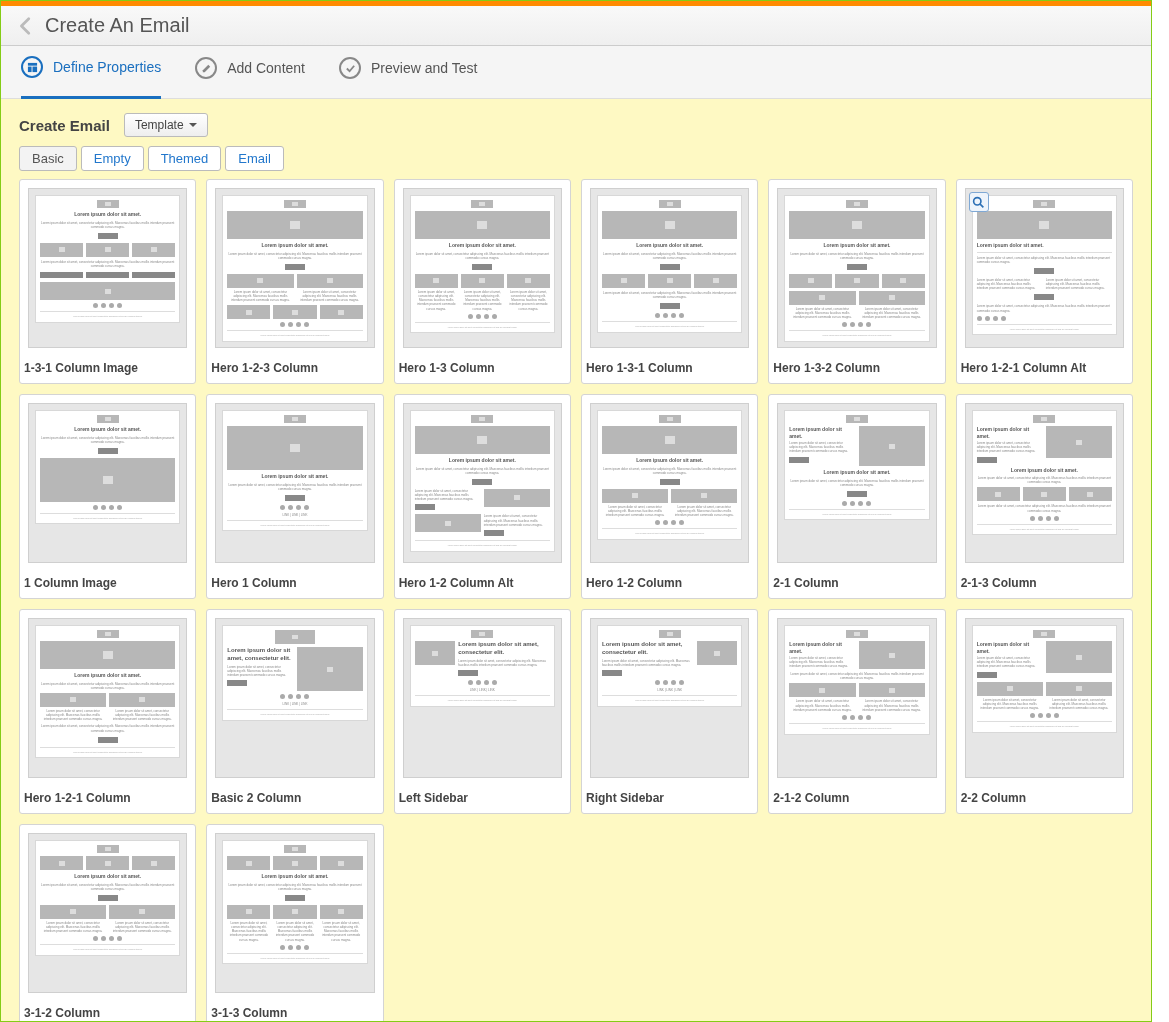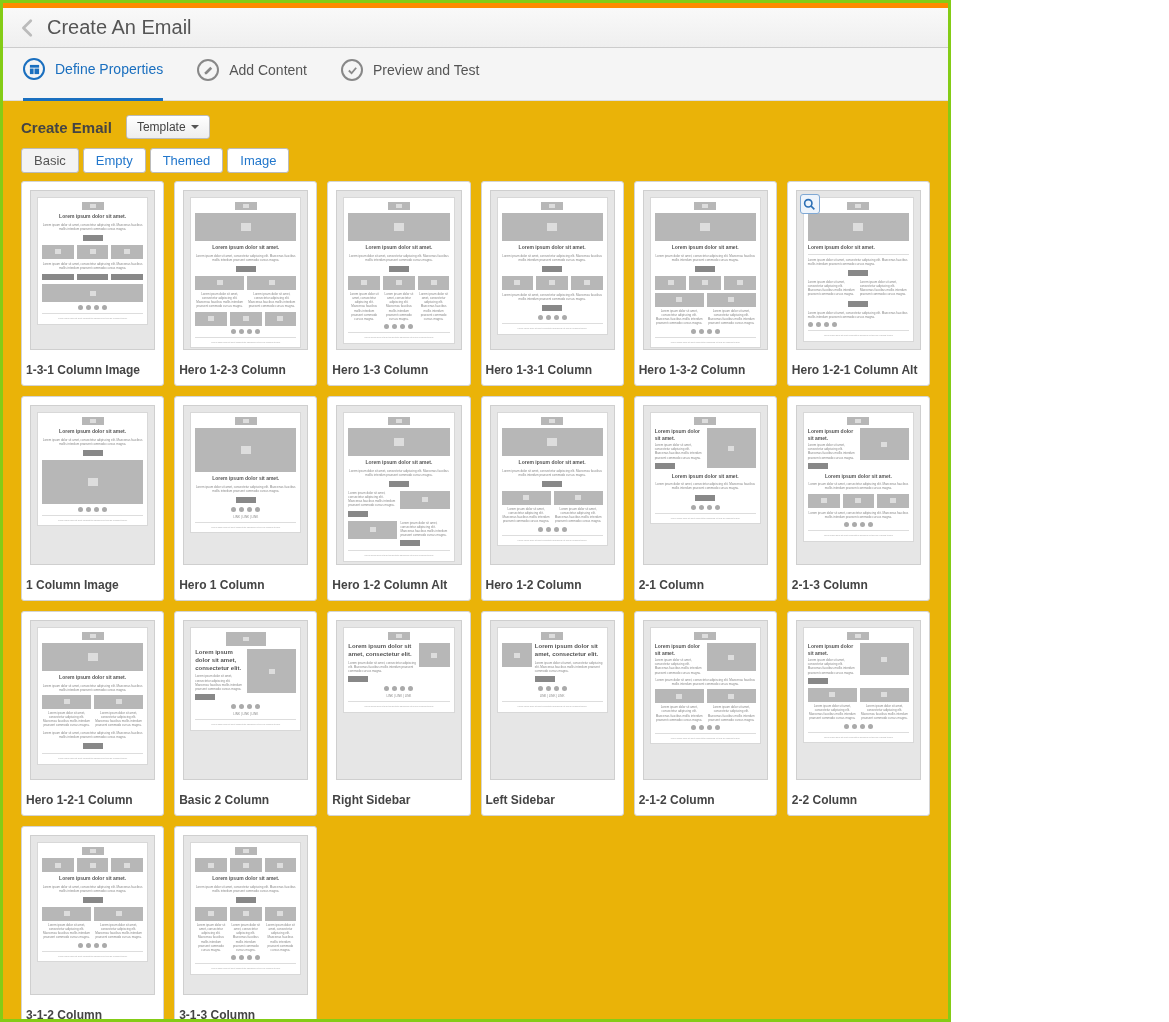--- a/index.html
+++ b/index.html
@@ -1,17 +1,17 @@
 <!DOCTYPE html>
 <html><head>
 <meta charset="utf-8">
 <style>
   * { box-sizing: border-box; margin: 0; padding: 0; }
   body { font-family: Arial, Helvetica, sans-serif; font-size: 13px; color: #333; background: #fff; }
-  .frame { border: 3px solid #84cc16; width: 951px; height: 1022px; overflow: hidden; background: #eab308; }
+  .frame { border: 1px solid #84cc16; width: 1152px; height: 1022px; overflow: hidden; background: #fef9c3; }
   .orange-bar { height: 5px; background: #ff8a00; }
   .title-bar { display: flex; align-items: center; padding: 8px 14px; background: linear-gradient(#f9f9f9,#efefef); border-bottom: 1px solid #ccc; }
   .back-chevron { width: 22px; height: 22px; margin-right: 8px; cursor: pointer; }
   .back-chevron svg { width: 100%; height: 100%; }
   .page-title { font-size: 20px; color: #555; font-weight: 400; }
   .steps-bar { display: flex; padding: 10px 20px 0 20px; border-bottom: 1px solid #ddd; background: #f5f5f5; }
   .step { display: flex; align-items: center; margin-right: 34px; padding-bottom: 18px; color: #555; cursor: pointer; font-size: 14px;}
   .step.active { color: #1a6fbf; border-bottom: 3px solid #1a6fbf; margin-bottom: -1px; }
   .step-icon { width: 22px; height: 22px; border: 2px solid #888; border-radius: 50%; display: flex; align-items: center; justify-content: center; margin-right: 10px; }
   .step.active .step-icon { border-color: #1a6fbf; }
@@ -105,21 +105,21 @@
       <div class="dropdown-btn">
         <span>Template</span>
         <span class="caret"></span>
       </div>
     </div>
 
     <div class="tabs">
       <div class="tab active"><span>Basic</span></div>
       <div class="tab"><span>Empty</span></div>
       <div class="tab"><span>Themed</span></div>
-      <div class="tab"><span>Image</span></div>
+      <div class="tab"><span>Email</span></div>
     </div>
 
     <div class="grid">
 
       <div class="card">
         <div class="thumb">
             <div class="panel">
               <div class="logo"></div>
               <div class="h">Lorem ipsum dolor sit amet.</div>
               <div class="p">Lorem ipsum dolor sit amet, consectetur adipiscing elit. Maecenas faucibus mollis interdum praesent commodo cursus magna.</div>
@@ -558,69 +558,69 @@
             </div>
           </div>
         <div class="card-label">Basic 2 Column</div>
       </div>
 
       <div class="card">
         <div class="thumb">
             <div class="panel">
               <div class="logo"></div>
               <div class="row">
-                <div class="cl">
-                  <div class="h" style="text-align:left;font-size:6px">Lorem ipsum dolor sit amet, consectetur elit.</div>
-                  <div class="p l">Lorem ipsum dolor sit amet, consectetur adipiscing elit. Maecenas faucibus mollis interdum praesent commodo cursus magna.</div>
-                  <div class="btn l"></div>
-                </div>
                 <div class="c" style="flex:0 0 30%">
                   <div class="img" style="height:24px"></div>
                 </div>
+                <div class="cl">
+                  <div class="h" style="text-align:left;font-size:6px">Lorem ipsum dolor sit amet, consectetur elit.</div>
+                  <div class="p l">Lorem ipsum dolor sit amet, consectetur adipiscing elit. Maecenas faucibus mollis interdum praesent commodo cursus magna.</div>
+                  <div class="btn l"></div>
+                </div>
               </div>
               <div class="socials">
                 <div class="soc"></div>
                 <div class="soc"></div>
                 <div class="soc"></div>
                 <div class="soc"></div>
               </div>
               <div class="links">LINK  |  LINK  |  LINK</div>
               <div class="hr"></div>
               <div class="ft">Lorem ipsum dolor sit amet consectetur adipiscing elit sed do eiusmod tempor</div>
             </div>
           </div>
-        <div class="card-label">Right Sidebar</div>
-      </div>
-
-      <div class="card">
-        <div class="thumb">
-            <div class="panel">
-              <div class="logo"></div>
-              <div class="row">
+        <div class="card-label">Left Sidebar</div>
+      </div>
+
+      <div class="card">
+        <div class="thumb">
+            <div class="panel">
+              <div class="logo"></div>
+              <div class="row">
+                <div class="cl">
+                  <div class="h" style="text-align:left;font-size:6px">Lorem ipsum dolor sit amet, consectetur elit.</div>
+                  <div class="p l">Lorem ipsum dolor sit amet, consectetur adipiscing elit. Maecenas faucibus mollis interdum praesent commodo cursus magna.</div>
+                  <div class="btn l"></div>
+                </div>
                 <div class="c" style="flex:0 0 30%">
                   <div class="img" style="height:24px"></div>
                 </div>
-                <div class="cl">
-                  <div class="h" style="text-align:left;font-size:6px">Lorem ipsum dolor sit amet, consectetur elit.</div>
-                  <div class="p l">Lorem ipsum dolor sit amet, consectetur adipiscing elit. Maecenas faucibus mollis interdum praesent commodo cursus magna.</div>
-                  <div class="btn l"></div>
-                </div>
               </div>
               <div class="socials">
                 <div class="soc"></div>
                 <div class="soc"></div>
                 <div class="soc"></div>
                 <div class="soc"></div>
               </div>
               <div class="links">LINK  |  LINK  |  LINK</div>
               <div class="hr"></div>
               <div class="ft">Lorem ipsum dolor sit amet consectetur adipiscing elit sed do eiusmod tempor</div>
             </div>
           </div>
-        <div class="card-label">Left Sidebar</div>
+        <div class="card-label">Right Sidebar</div>
       </div>
 
       <div class="card">
         <div class="thumb">
             <div class="panel">
               <div class="logo"></div>
               <div class="row">
                 <div class="cl">
                   <div class="h" style="text-align:left">Lorem ipsum dolor sit amet.</div>
                   <div class="p l">Lorem ipsum dolor sit amet, consectetur adipiscing elit. Maecenas faucibus mollis interdum praesent commodo cursus magna.</div>

